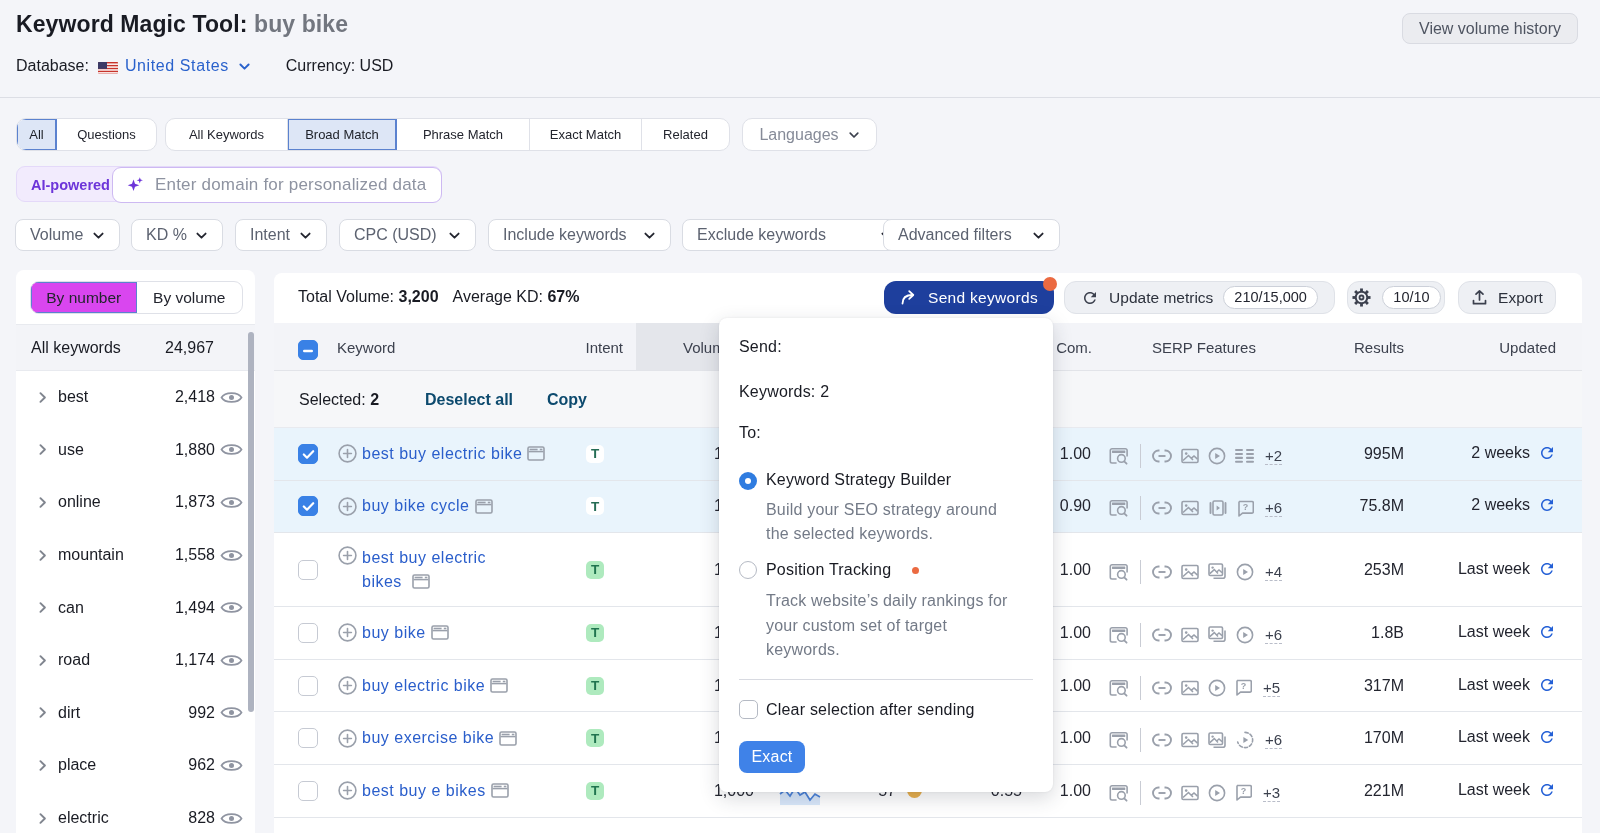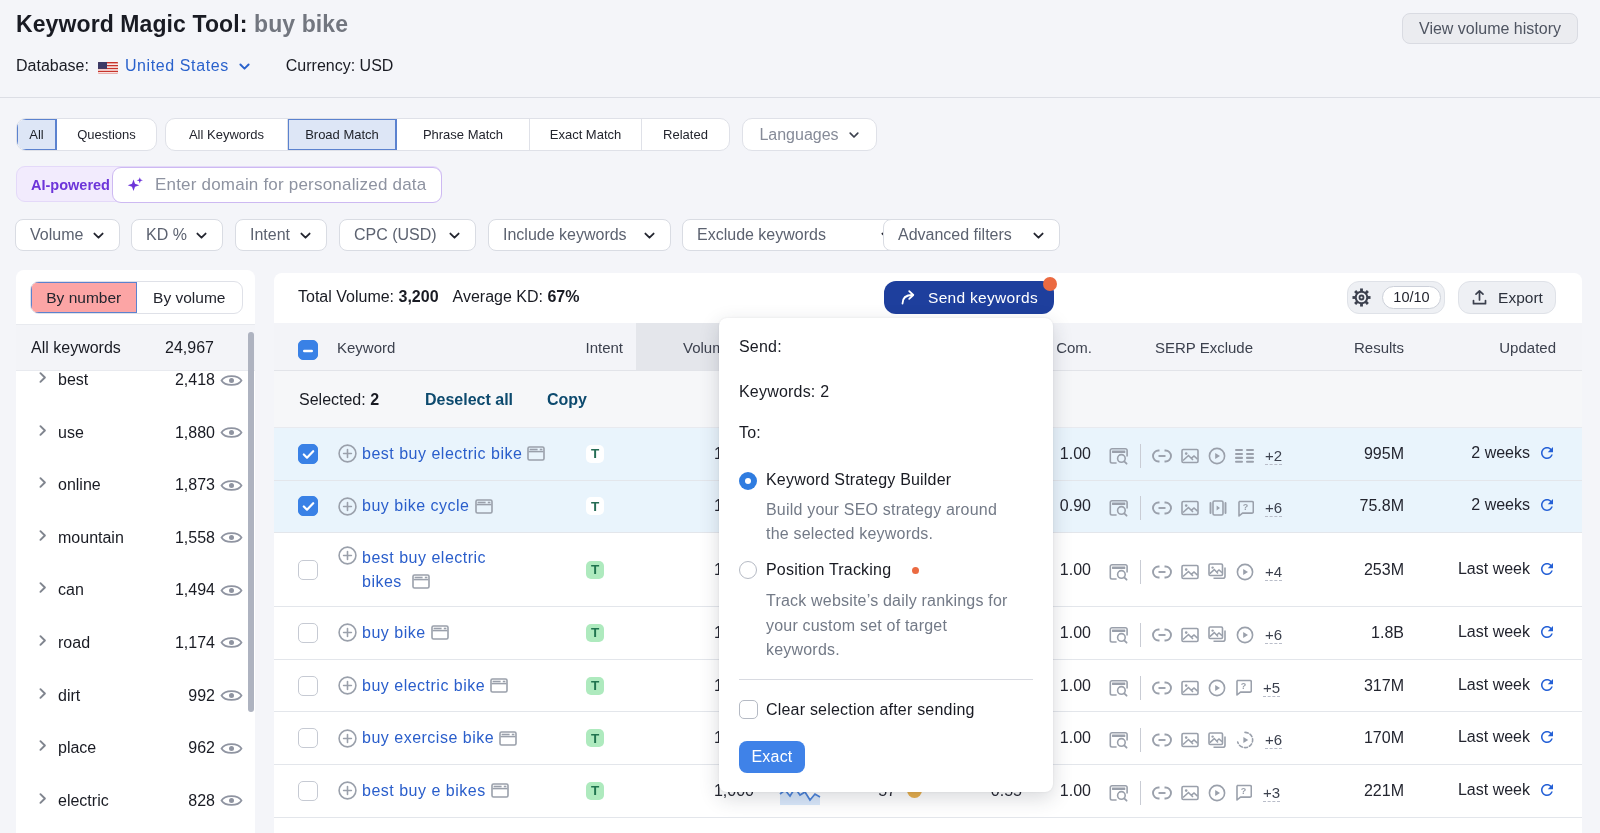--- a/index.html
+++ b/index.html
@@ -23,24 +23,24 @@
 .airow{position:absolute;left:16px;top:166px;width:426px;height:36px;background:#f2ebfd;border:1px solid #e4d9f9;border-radius:9px}
 .ailbl{position:absolute;left:14px;top:0;height:36px;display:flex;align-items:center;font-size:14.5px;font-weight:700;color:#6d35d9}
 .aiinput{position:absolute;left:95px;top:0;width:330px;height:36px;background:#fff;border:1px solid #cdb9f2;border-radius:9px;display:flex;align-items:center}
 .aiinput .ph{color:#8e93a1;font-size:17px;letter-spacing:.2px;margin-left:10px}
 
 .fbtn{position:absolute;top:219px;height:32px;background:#fff;border:1px solid #d9dce3;border-radius:8px;display:flex;align-items:center;justify-content:space-between;font-size:16px;color:#5c6270;padding:0 14px}
 
 .sidebar{position:absolute;left:16px;top:270px;width:239px;height:563px;background:#fff;border-radius:8px 8px 0 0}
 .toggle{position:absolute;left:14px;top:11px;width:213px;height:33px;display:flex;border:1px solid #dfe1e8;border-radius:9px;overflow:hidden;background:#fff}
 .toggle div{flex:1;display:flex;align-items:center;justify-content:center;font-size:15.5px;color:#23252e}
-.toggle div.on{background:#fca5a5;box-shadow:inset 0 0 0 1px #5b82cf}
+.toggle div.on{background:#d946ef;box-shadow:inset 0 0 0 1px #5b82cf}
 .allkw{position:absolute;left:0;top:54px;width:239px;height:47px;background:#f3f4f8;display:flex;align-items:center;justify-content:space-between;font-size:16px;padding:0 41px 0 15px;border-top:1px solid #e8eaef;border-bottom:1px solid #e8eaef}
 .kwlist{position:absolute;left:0;top:101px;width:239px}
-.kwrow{height:52.6px;display:flex;font-size:16px;position:relative}
+.kwrow{height:52.6px;display:flex;align-items:center;font-size:16px;position:relative}
 .kwrow .chev{margin-left:20px;width:13px;flex:none}
 .kwrow .nm{margin-left:9px}
 .kwrow .ct{position:absolute;right:12px;left:auto;display:flex;align-items:center;gap:5px}
 .sbar{position:absolute;left:232px;top:62px;width:6px;height:380px;background:#aeb3c0;border-radius:3px}
 
 .panel{position:absolute;left:274px;top:273px;width:1308px;height:560px;background:#fff;border-radius:8px 8px 0 0}
 .toolbar{position:absolute;left:0;top:0;width:100%;height:50px}
 .tv{position:absolute;left:24px;top:15px;font-size:16px}
 .tv b{font-weight:700}
 .btn{position:absolute;top:8px;height:33px;border-radius:12px;display:flex;align-items:center;justify-content:center;font-size:15.5px}
@@ -249,20 +249,23 @@
   <div class="sbar"></div>
 </div>
 <div class="panel">
   <div class="toolbar">
     <div class="tv">Total Volume: <b>3,200</b><span style="margin-left:14px"></span>Average KD: <b>67%</b></div>
     <div class="btn sendbtn"><svg width="19" height="17" viewBox="0 0 19 17">
           <path d="M2.5 14.5 C2.5 8.5 6 6 12.5 6" fill="none" stroke="#fff" stroke-width="1.8" stroke-linecap="round"></path>
           <path d="M9.2 2.2 L13.3 6 L9.2 9.8" fill="none" stroke="#fff" stroke-width="1.8" stroke-linecap="round" stroke-linejoin="round"></path>
         </svg>Send keywords</div>
     <div class="orangedot"></div>
+    <div class="btn light" style="left:790px;width:271px;gap:10px"><svg width="18" height="18" viewBox="0 0 24 24">
+          <path d="M17.65 6.35C16.2 4.9 14.21 4 12 4c-4.42 0-7.99 3.58-8 8s3.57 8 8 8c3.73 0 6.84-2.55 7.73-6h-2.08c-.82 2.33-3.04 4-5.65 4-3.31 0-6-2.69-6-6s2.69-6 6-6c1.66 0 3.14.69 4.22 1.78L13 11h7V4l-2.35 2.35z" fill="#3c414e"></path>
+        </svg>Update metrics<span class="pill">210/15,000</span></div>
     <div class="btn light" style="left:1073px;width:98px;gap:10px">
         <svg width="21" height="21" viewBox="0 0 20 20">
           <circle cx="10" cy="10" r="5.5" fill="none" stroke="#3c414e" stroke-width="1.9"></circle>
           <circle cx="10" cy="10" r="1.9" fill="none" stroke="#3c414e" stroke-width="1.7"></circle>
           <path d="M15.40 10.00 L18.60 10.00" stroke="#3c414e" stroke-width="2.7"></path>
           <path d="M13.82 13.82 L16.08 16.08" stroke="#3c414e" stroke-width="2.7"></path>
           <path d="M10.00 15.40 L10.00 18.60" stroke="#3c414e" stroke-width="2.7"></path>
           <path d="M6.18 13.82 L3.92 16.08" stroke="#3c414e" stroke-width="2.7"></path>
           <path d="M4.60 10.00 L1.40 10.00" stroke="#3c414e" stroke-width="2.7"></path>
           <path d="M6.18 6.18 L3.92 3.92" stroke="#3c414e" stroke-width="2.7"></path>
@@ -280,21 +283,21 @@
     <div class="volcell"></div>
     <div class="cb on" style="top:27px">
         <svg style="display:block;margin:5px auto" width="12" height="10" viewBox="0 0 12 10">
           <rect x="1" y="3.7" width="10" height="2.6" rx="1.3" fill="#fff"></rect>
         </svg>
       </div>
     <div class="hcell" style="left:63px">Keyword</div>
     <div class="hcell" style="left:249px;width:100px;text-align:right">Intent</div>
     <div class="hcell" style="left:380px;width:79px;text-align:right">Volume</div>
     <div class="hcell" style="left:718px;width:100px;text-align:right">Com.</div>
-    <div class="hcell" style="left:830px;width:200px;text-align:center">SERP Exclude</div>
+    <div class="hcell" style="left:830px;width:200px;text-align:center">SERP Features</div>
     <div class="hcell" style="left:1030px;width:100px;text-align:right">Results</div>
     <div class="hcell" style="left:1182px;width:100px;text-align:right">Updated</div>
   </div>
   <div class="selbar">
     <span style="position:absolute;left:25px;top:20px">Selected: <b>2</b></span>
     <a style="position:absolute;left:151px;top:20px">Deselect all</a>
     <a style="position:absolute;left:273px;top:20px">Copy</a>
   </div>
   <div class="rows">
     <div class="r sel">

